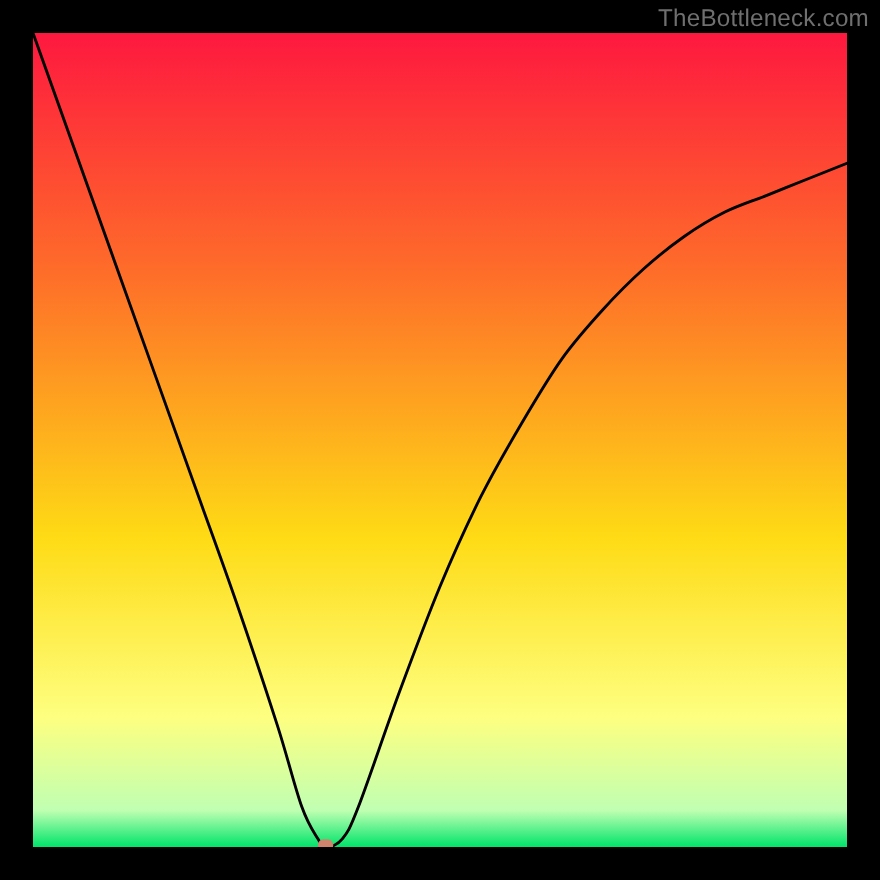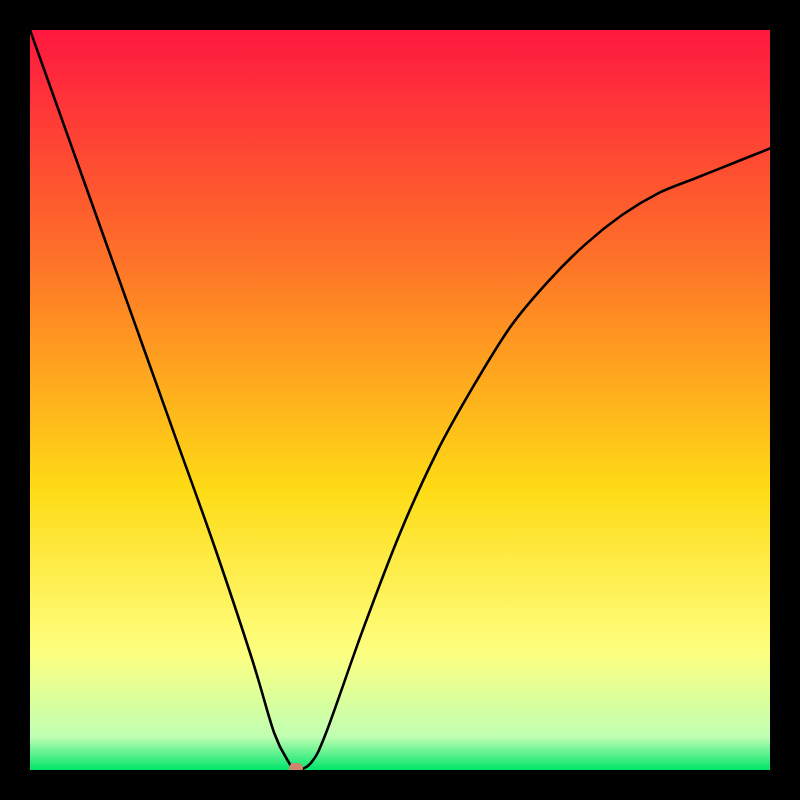--- a/index.html
+++ b/index.html
@@ -72,14 +72,15 @@
     </svg>
 
     <svg class="curve" width="740" height="740" viewBox="0 0 740 740" preserveAspectRatio="none">
       <path id="curve-path" fill="none" stroke-width="2.6" stroke-linecap="round" stroke="#000000" d="M 0 0 C 6.166666666666667 17.26666666666667, 24.666666666666664 69.06666666666669, 37 103.60000000000002 C 49.333333333333336 138.13333333333335, 61.666666666666664 172.6666666666667, 74 207.20000000000005 C 86.33333333333333 241.73333333333338, 98.66666666666667 276.2666666666667, 111 310.8 C 123.33333333333333 345.3333333333333, 135.66666666666666 379.8666666666667, 148 414.4 C 160.33333333333334 448.9333333333333, 172.66666666666666 482.23333333333335, 185 518 C 197.33333333333334 553.7666666666667, 212.13333333333333 598.1666666666666, 222 629 C 231.86666666666667 659.8333333333334, 238.03333333333336 685.7333333333333, 244.20000000000002 703 C 250.36666666666667 720.2666666666667, 255.3 726.4333333333334, 259 732.6 C 262.7 738.7666666666667, 262.7 740, 266.4 740 C 270.09999999999997 740, 276.26666666666665 738.7666666666667, 281.2 732.6 C 286.1333333333333 726.4333333333334, 287.3666666666667 725.2, 296 703 C 304.6333333333333 680.8, 320.6666666666667 632.6999999999999, 333 599.4 C 345.3333333333333 566.1, 357.66666666666663 532.8, 370 503.2 C 382.33333333333337 473.6, 394.66666666666674 446.4666666666667, 407.00000000000006 421.8 C 419.33333333333337 397.1333333333333, 431.6666666666667 376.16666666666663, 444 355.2 C 456.3333333333333 334.23333333333335, 468.6666666666667 313.26666666666665, 481 296 C 493.3333333333333 278.73333333333335, 505.6666666666667 265.16666666666663, 518 251.59999999999997 C 530.3333333333334 238.0333333333333, 542.6666666666666 225.70000000000002, 555 214.60000000000002 C 567.3333333333334 203.50000000000003, 579.6666666666666 193.63333333333335, 592 185 C 604.3333333333334 176.36666666666665, 616.6666666666666 168.9666666666666, 629 162.79999999999995 C 641.3333333333334 156.6333333333333, 653.6666666666666 152.9333333333333, 666 148 C 678.3333333333334 143.0666666666667, 690.6666666666666 138.13333333333338, 703 133.20000000000005 C 715.3333333333334 128.2666666666667, 733.8333333333334 120.86666666666666, 740 118.39999999999998"></path>
     </svg>
 
     <div class="marker" style="background: rgb(207, 132, 110); left: 259.4px; top: 733px;"></div>
 
   </div>
 
+  <div class="watermark">TheBottleneck.com</div>
 
 </div>
 
 </body></html>

